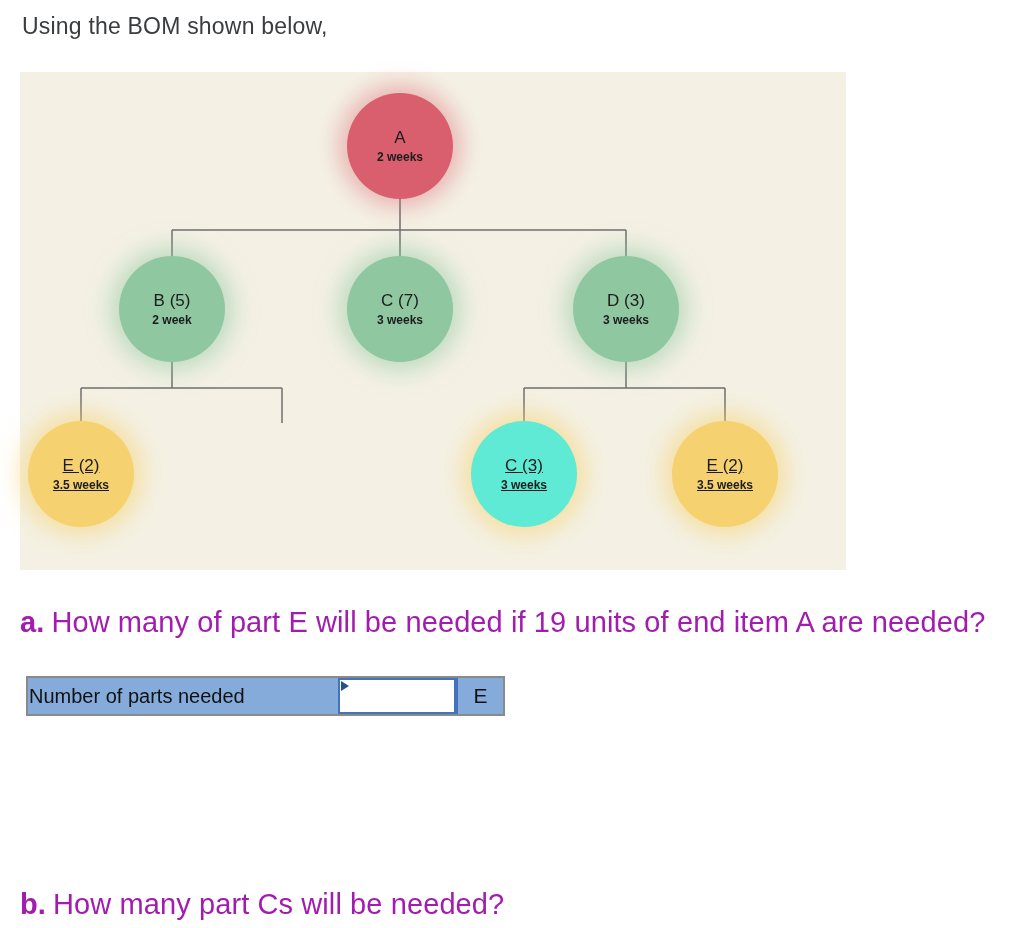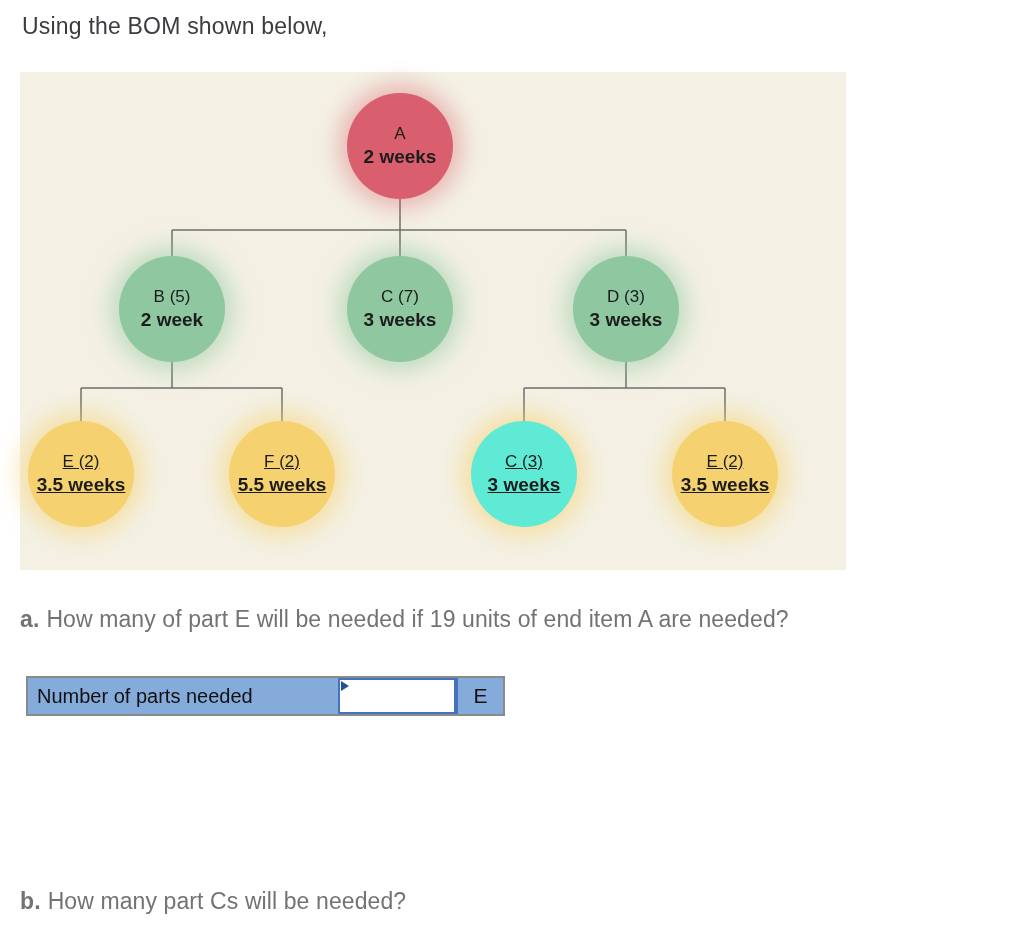--- a/index.html
+++ b/index.html
@@ -23,42 +23,42 @@
   }
   .connectors { position:absolute; left:0; top:0; width:826px; height:498px; }
   .connectors line { stroke:#6e6e6e; stroke-width:1.5; }
 
   .node {
     position:absolute; width:106px; height:106px; border-radius:50%;
     display:flex; flex-direction:column; align-items:center; justify-content:center;
     text-align:center; color:#1c1c1c;
   }
   .node .node-part  { font-size:17px; font-weight:500; line-height:1.25; }
-  .node .node-weeks { font-size:19px; font-weight:600; line-height:1.35; }
+  .node .node-weeks { font-size:12px; font-weight:600; line-height:1.35; }
   .node.red    { box-shadow:0 0 22px 9px rgba(218,95,110,0.40); }
   .node.green  { box-shadow:0 0 22px 9px rgba(142,199,160,0.50); }
   .node.yellow { box-shadow:0 0 22px 9px rgba(245,210,111,0.55);text-decoration:underline; }
 
   
   .question {
-    position:absolute; left:20px; font-size:23px; color:#737373; letter-spacing:.1px;
+    position:absolute; left:20px; font-size:29px; color:#a21caf; letter-spacing:.1px;
   }
   .q-a { top:606px; }
   .q-b { top:888px; }
   .q-prefix { font-weight:700; margin-right:7px; }
 
   
   .answer-row {
     position:absolute; left:26px; top:676px; width:479px; height:40px;
     display:flex; align-items:stretch;
     border:2px solid #8a8a8a; background:#85abdb;
   }
   .answer-label {
     flex:1; display:flex; align-items:center;
-    padding-left:9px; font-size:20px; color:#111;
+    padding-left:1px; font-size:20px; color:#111;
   }
   .answer-input-wrap { position:relative; width:118px; }
   .answer-input {
     width:100%; height:100%;
     border:2px solid #4472bd; background:#ffffff;
     font-size:18px; padding:0 6px; outline:none;
     font-family:"Liberation Sans","DejaVu Sans",sans-serif;
   }
   .input-marker {
     position:absolute; top:3px; left:3px; width:0; height:0;
@@ -114,24 +114,20 @@
     <div class="node green" style="left: 553px; top: 184px; background-color: rgb(142, 199, 160); align-items: center;">
       <div class="node-part">D (3)</div>
       <div class="node-weeks">3 weeks</div>
     </div>
 
     <div class="node yellow" style="left: 8px; top: 349px; background-color: rgb(245, 210, 111);">
       <div class="node-part">E (2)</div>
       <div class="node-weeks">3.5 weeks</div>
     </div>
 
-    <div class="node yellow" style="left: 209px; top: 349px; background-color: rgb(245, 210, 111);">
-      <div class="node-part">F (2)</div>
-      <div class="node-weeks">5.5 weeks</div>
-    </div>
 
     <div class="node yellow" style="left: 451px; top: 349px; background-color: #5eead4;">
       <div class="node-part">C (3)</div>
       <div class="node-weeks">3 weeks</div>
     </div>
 
     <div class="node yellow" style="left: 652px; top: 349px; background-color: rgb(245, 210, 111);">
       <div class="node-part">E (2)</div>
       <div class="node-weeks">3.5 weeks</div>
     </div>

